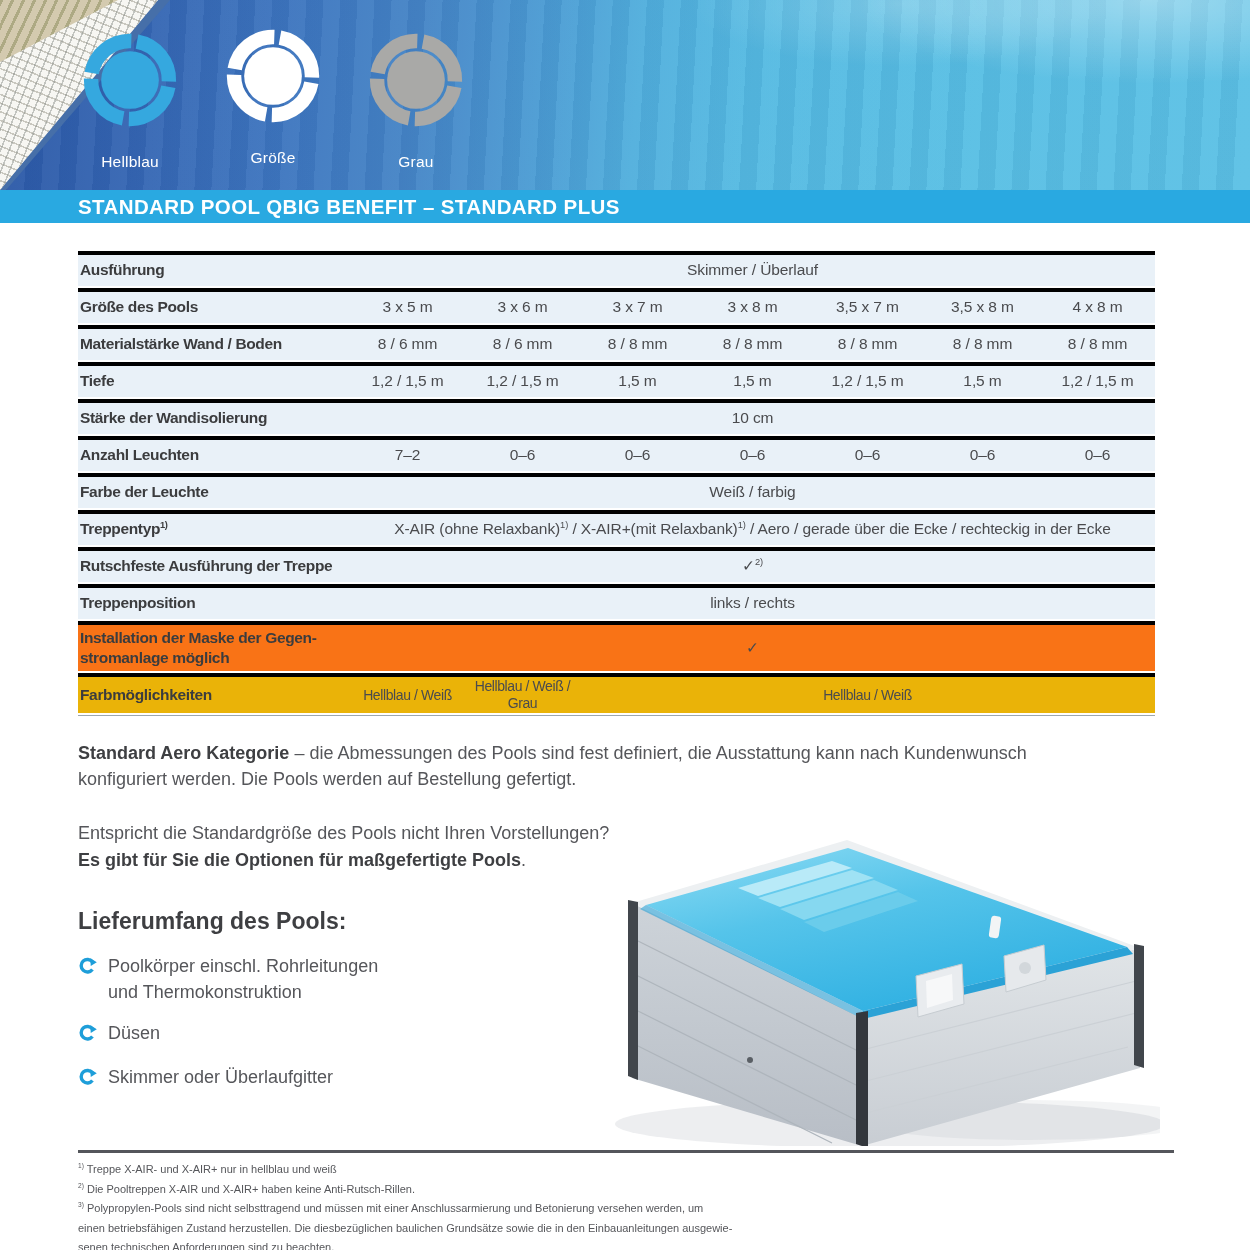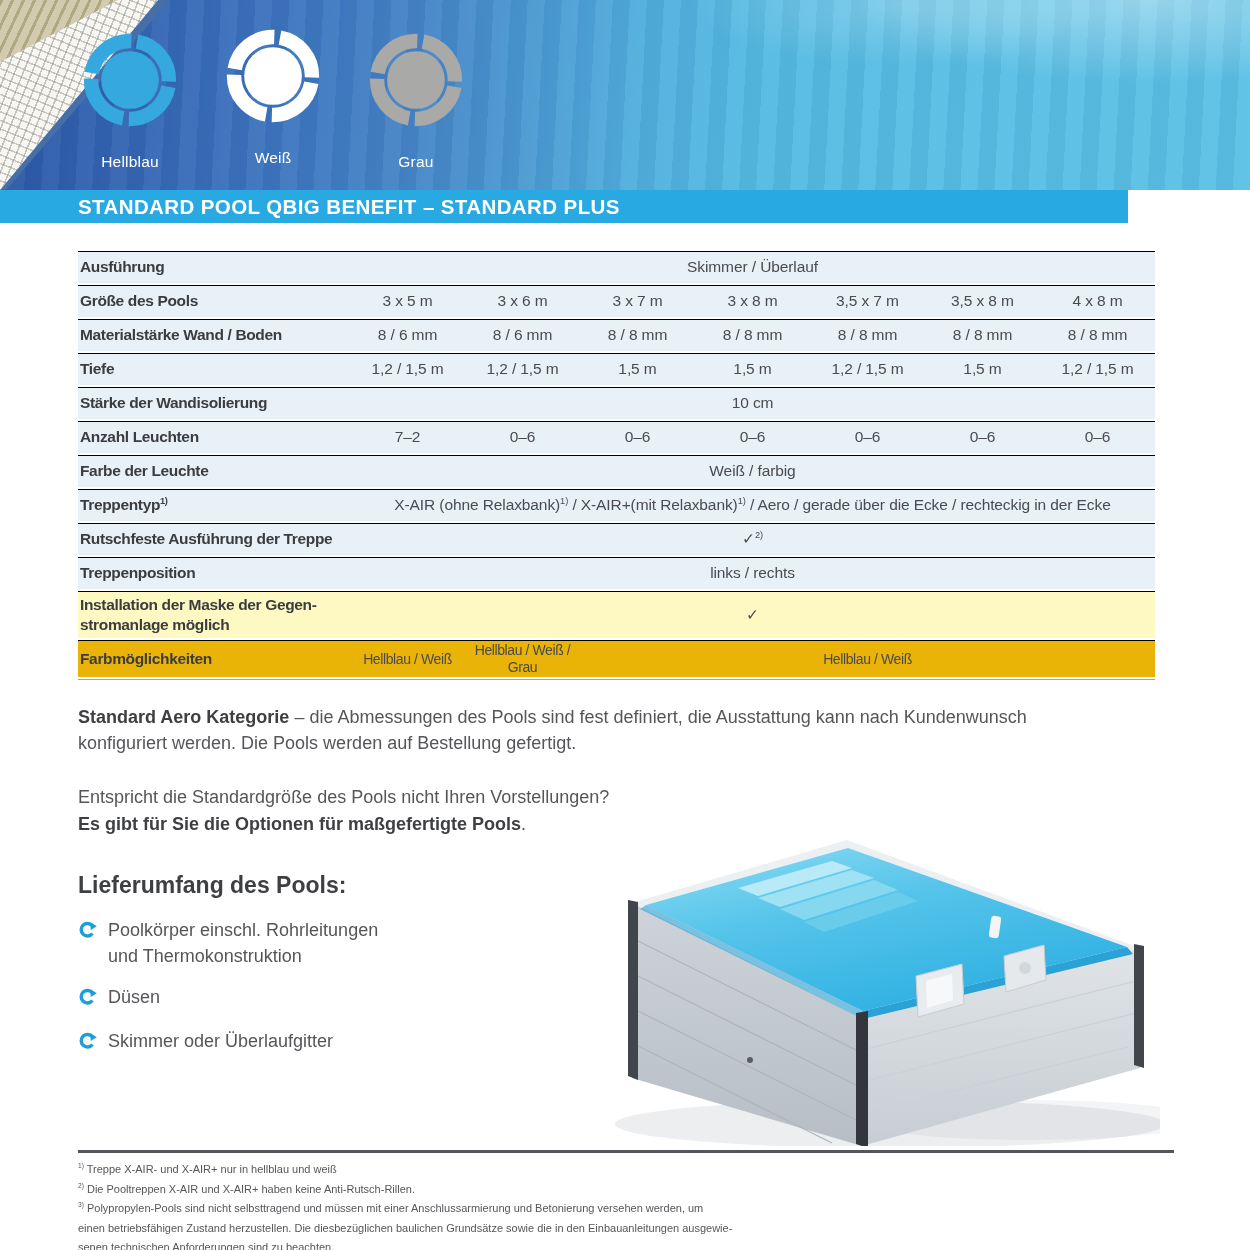--- a/index.html
+++ b/index.html
@@ -19,28 +19,28 @@
     background-image:
       repeating-linear-gradient(112deg, rgba(140,145,140,.5) 0 1.5px, rgba(255,255,255,0) 1.5px 8px),
       repeating-linear-gradient(22deg, rgba(150,150,145,.4) 0 1.5px, rgba(255,255,255,.65) 1.5px 8px);}
   .coping{position:absolute;inset:0;clip-path:polygon(0 0,118px 0,0 62px);background:#C9BD9B;
     background-image:repeating-linear-gradient(115deg, rgba(90,110,60,.25) 0 3px, rgba(255,255,255,.2) 3px 10px);}
   .swatch{position:absolute;display:flex;flex-direction:column;align-items:center;width:110px;}
   .swatch .lbl{margin-top:23px;color:#fff;font-size:15.5px;letter-spacing:.2px;}
   .sw-1{left:75px;top:30px;} .sw-2{left:218px;top:26px;} .sw-3{left:361px;top:30px;}
 
   
-  .banner{position:absolute;top:190px;left:0;width:1128px;height:33px;display:flex;align-items:center;
+  .banner{position:absolute;top:190px;left:0;width:1250px;height:33px;display:flex;align-items:center;
           box-sizing:border-box;padding-left:78px;color:#fff;font-weight:bold;font-size:20.5px;letter-spacing:.4px;}
 
   
   .main{position:absolute;top:249px;left:78px;width:1094px;}
   .t-table{width:1077px;}
   .t-row{display:grid;grid-template-columns:272px repeat(7,1fr);align-items:center;
-         background:#E9F1F8;border-top:1px solid #000000;margin-top:2px;min-height:29px;padding:1px 0;}
+         background:#E9F1F8;border-top:4px solid #000000;margin-top:2px;min-height:29px;padding:1px 0;}
   .t-label{font-weight:bold;color:#3B3C3E;font-size:15.5px;letter-spacing:-.35px;line-height:1.3;padding:2px 8px 2px 2px;}
   .t-cell{text-align:center;font-size:15.5px;color:#4A4B4E;letter-spacing:-.1px;line-height:1.2;}
   .t-row.small .t-cell{font-size:14px;letter-spacing:-.4px;}
   .t-end{border-top:1px solid #9CA6AE;margin-top:2px;}
   sup{font-size:60%;line-height:0;vertical-align:super;}
 
   
   .intro{margin:24px 0 0;font-size:18px;line-height:26.5px;max-width:1082px;}
   .intro b,.q b,.dheading{color:#3E3F42;}
   .q{margin:27px 0 0;font-size:18px;line-height:27px;}
@@ -75,21 +75,21 @@
       </svg>
       <div class="lbl">Hellblau</div>
     </div>
     <div class="swatch sw-2" style="color: rgb(255, 255, 255);">
       <svg viewBox="-52 -52 104 104" width="100" height="100">
         <g transform="rotate(10)">
           <circle r="40.5" fill="none" stroke="currentColor" stroke-width="15" stroke-dasharray="57.6 6"></circle>
         </g>
         <circle r="30" fill="currentColor"></circle>
       </svg>
-      <div class="lbl">Weiß</div>
+      <div class="lbl">Größe</div>
     </div>
     <div class="swatch sw-3" style="color: rgb(169, 169, 167);">
       <svg viewBox="-52 -52 104 104" width="100" height="100">
         <g transform="rotate(10)">
           <circle r="40.5" fill="none" stroke="currentColor" stroke-width="15" stroke-dasharray="57.6 6"></circle>
         </g>
         <circle r="30" fill="currentColor"></circle>
       </svg>
       <div class="lbl">Grau</div>
     </div>
@@ -159,21 +159,21 @@
           <div class="t-cell" style="grid-column: span 7;">X-AIR (ohne Relaxbank)<sup>1)</sup> / X-AIR+(mit Relaxbank)<sup>1)</sup> / Aero / gerade über die Ecke / rechteckig in der Ecke</div>
         </div>
         <div class="t-row" style="background: rgb(233, 241, 248);">
           <div class="t-label">Rutschfeste Ausführung der Treppe</div>
           <div class="t-cell" style="grid-column: span 7;">✓<sup>2)</sup></div>
         </div>
         <div class="t-row" style="background: rgb(233, 241, 248);">
           <div class="t-label">Treppenposition</div>
           <div class="t-cell" style="grid-column: span 7;">links / rechts</div>
         </div>
-        <div class="t-row" style="background: #fef9c3;">
+        <div class="t-row" style="background: #f97316;">
           <div class="t-label">Installation der Maske der Gegen-<br>stromanlage möglich</div>
           <div class="t-cell" style="grid-column: span 7;">✓</div>
         </div>
         <div class="t-row small" style="background: #eab308;">
           <div class="t-label">Farbmöglichkeiten</div>
           <div class="t-cell" style="grid-column: span 1;">Hellblau / Weiß</div>
           <div class="t-cell" style="grid-column: span 1;">Hellblau / Weiß / Grau</div>
           <div class="t-cell" style="grid-column: span 5;">Hellblau / Weiß</div>
         </div>
         <div class="t-end"></div>

